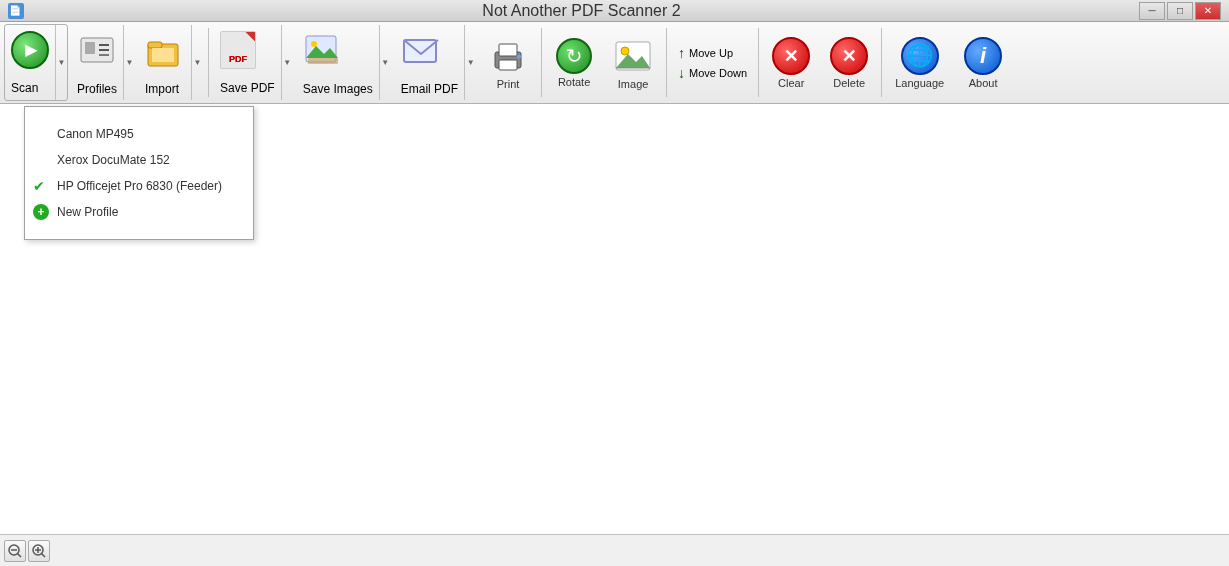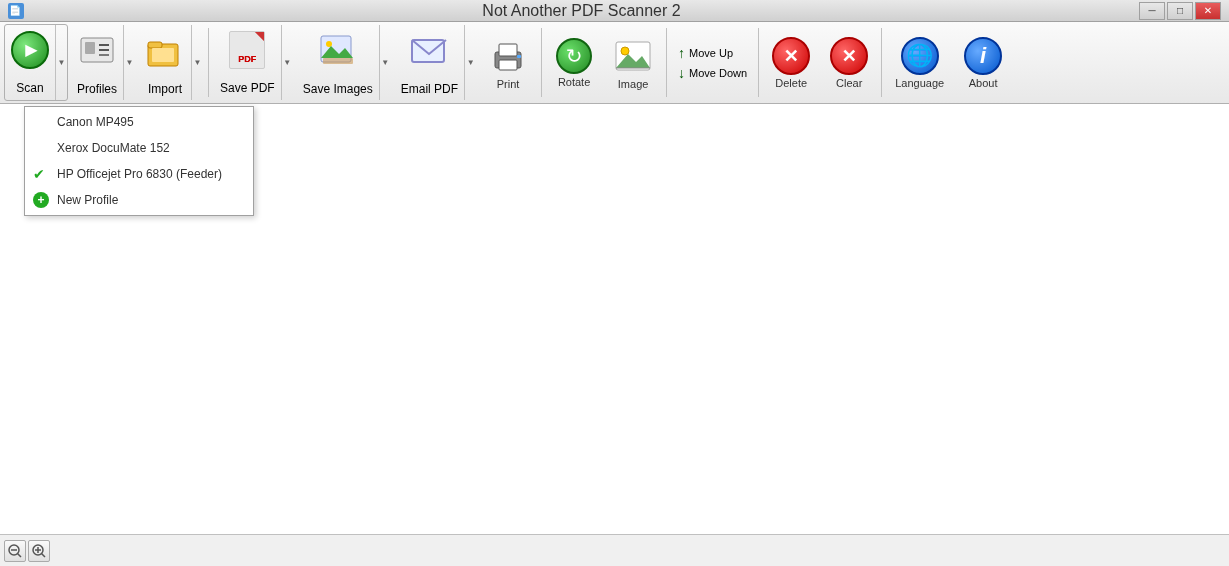--- a/index.html
+++ b/index.html
@@ -95,21 +95,21 @@
     .split-btn {
       display: flex;
       align-items: stretch;
       cursor: pointer;
       border: 1px solid transparent;
       border-radius: 3px;
     }
     .split-main {
       display: flex;
       flex-direction: column;
-      align-items: center;
+      align-items: flex-start;
       justify-content: center;
       padding: 4px 6px;
       gap: 12px;
     }
     .split-arrow {
       display: flex;
       align-items: center;
       justify-content: center;
       width: 12px;
       border-left: 1px solid #c0c0c0;
@@ -273,21 +273,21 @@
     
     .dropdown-menu {
       position: absolute;
       top: 84px;
       left: 24px;
       background: white;
       border: 1px solid #a0a0a0;
       box-shadow: 2px 2px 6px rgba(0,0,0,0.2);
       z-index: 100;
       min-width: 230px;
-      padding: 2px 0;
+      padding: 14px 0;
     }
     .dropdown-item {
       padding: 6px 12px 6px 32px;
       cursor: pointer;
       font-size: 12px;
       color: #333;
       display: flex;
       align-items: center;
       position: relative;
     }
@@ -481,26 +481,26 @@
       <span class="arrow-down">↓</span>
       <span>Move Down</span>
     </div>
   </div>
 
 
   <div class="toolbar-sep"></div>
 
   <div class="toolbar-btn">
     <div class="red-x-icon"></div>
+    <span class="btn-label">Clear</span>
+  </div>
+
+  <div class="toolbar-btn">
+    <div class="red-x-icon"></div>
     <span class="btn-label">Delete</span>
-  </div>
-
-  <div class="toolbar-btn">
-    <div class="red-x-icon"></div>
-    <span class="btn-label">Clear</span>
   </div>
 
   <div class="toolbar-sep"></div>
 
   <div class="toolbar-btn">
     <div class="globe-icon">🌐</div>
     <span class="btn-label">Language</span>
   </div>
 
   <div class="toolbar-btn">

